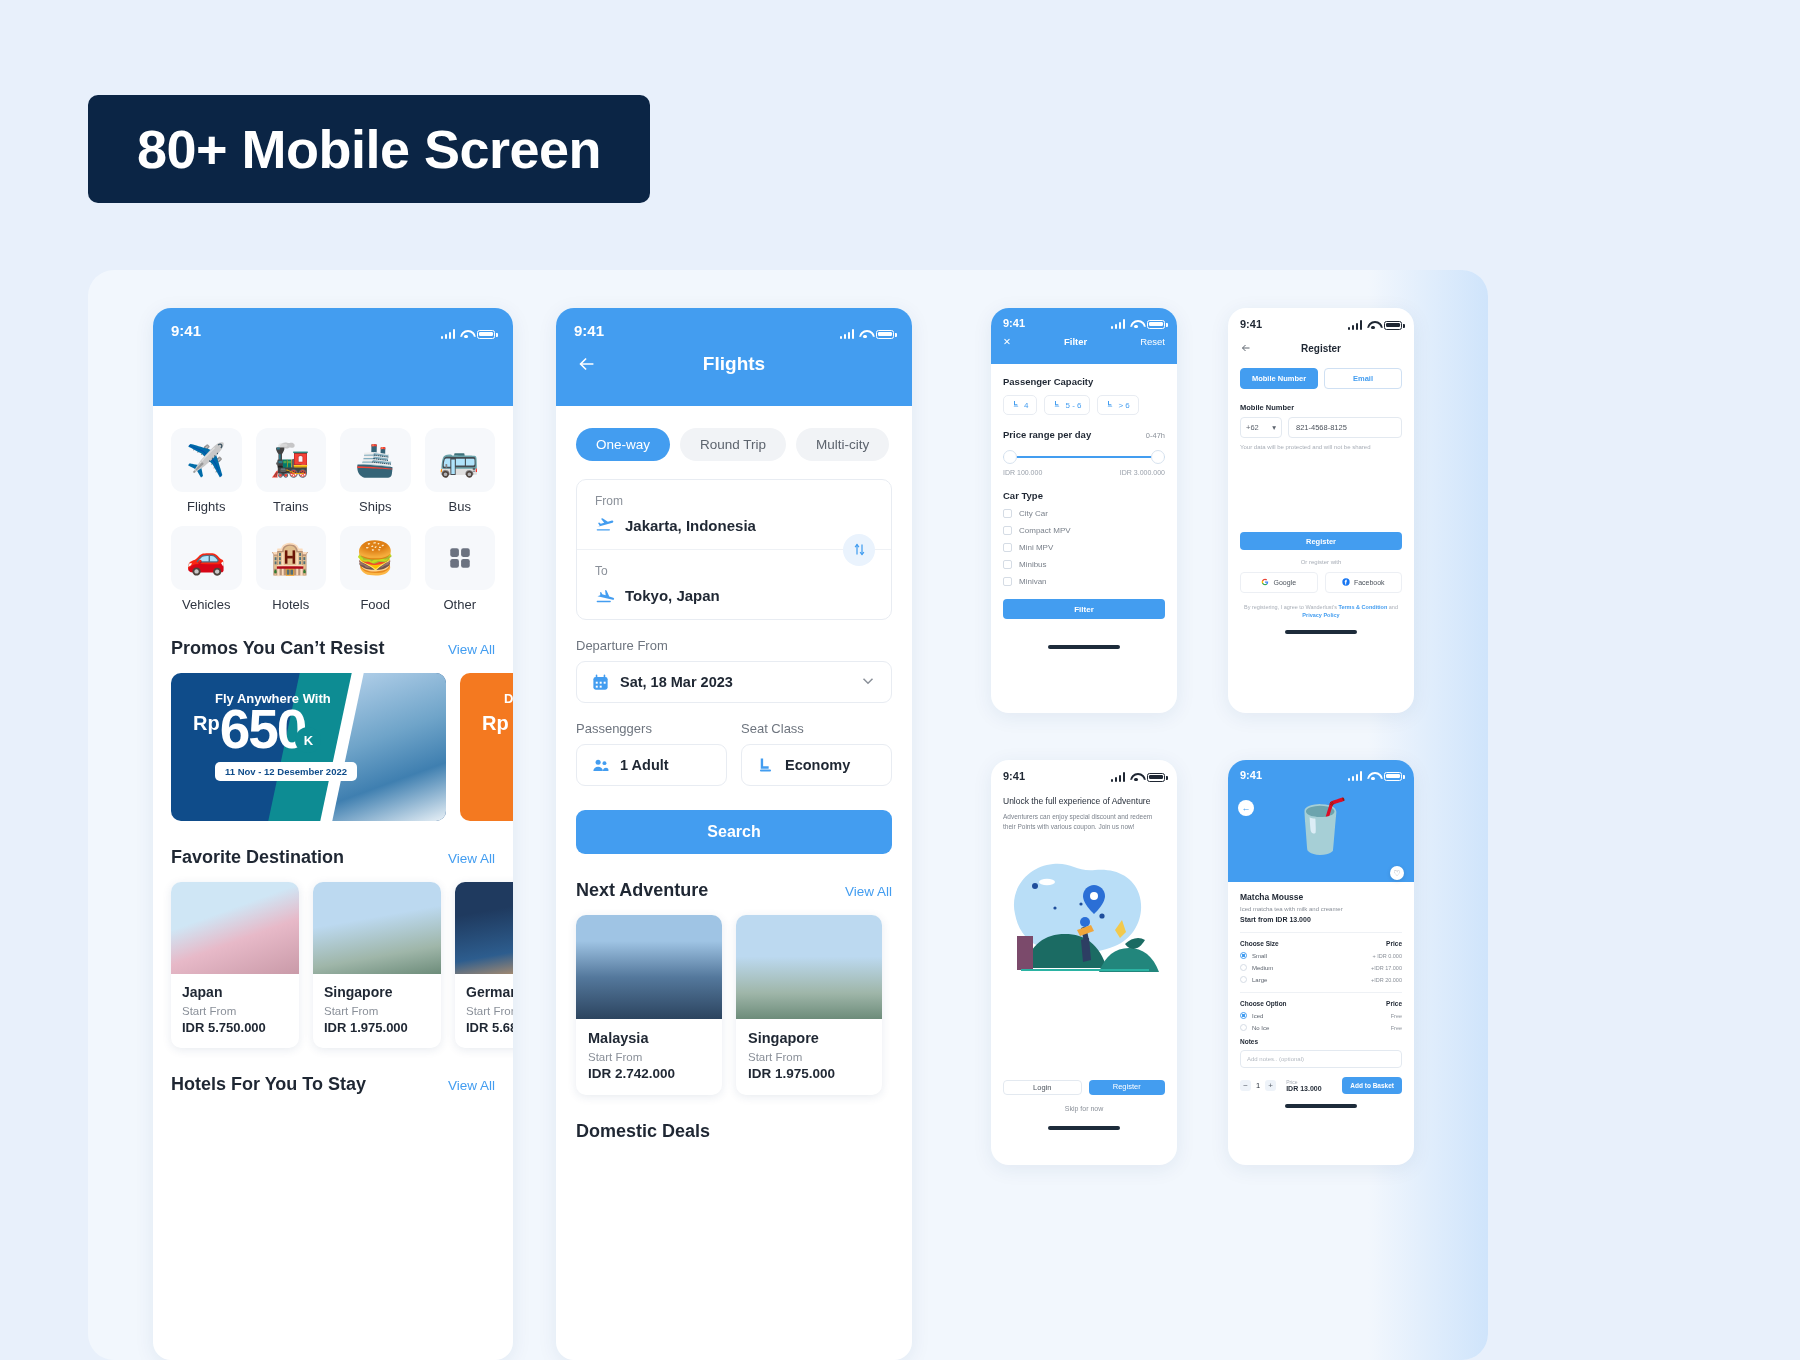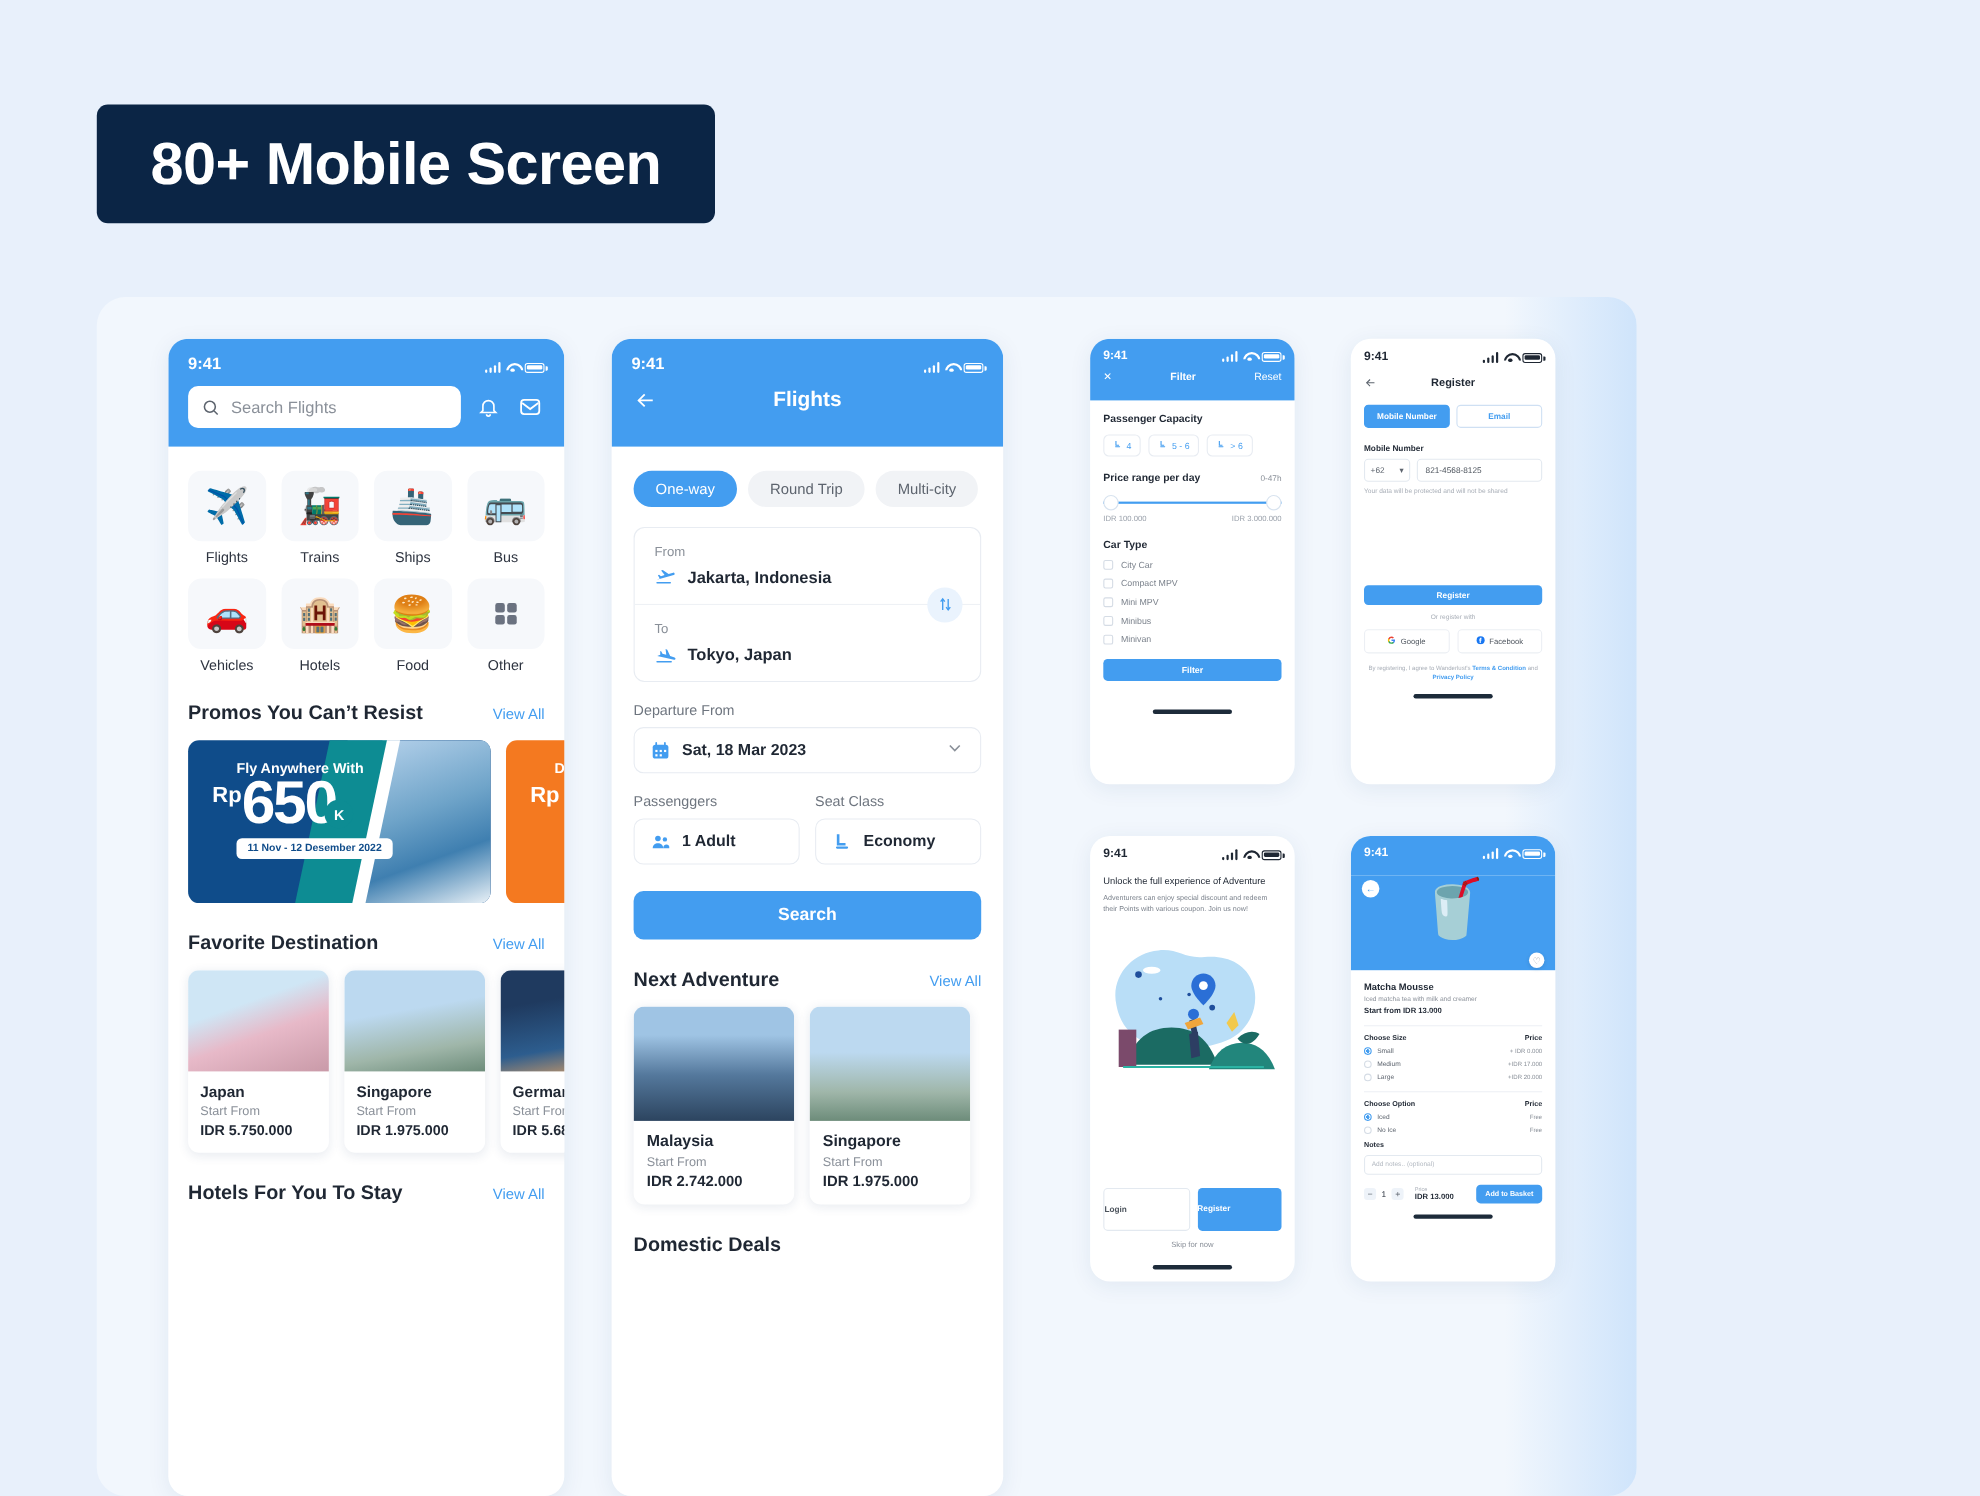--- a/index.html
+++ b/index.html
@@ -231,21 +231,21 @@
 
   
   #phone-onboard { left: 903px; top: 490px; width: 186px; height: 405px; }
   .p5-top { padding: 10px 12px 0; }
   .p5-top .statusbar { font-size: 11px; padding:0; color:#1f2733; }
   .p5-body { padding: 14px 12px 0; }
   .p5-h { font-size: 8.5px; font-weight:normal; color:#1f2733; }
   .p5-p { font-size: 6.5px; color:#7b828c; margin-top: 6px; line-height:1.55; }
   .p5-illus { margin-top: 12px; height: 140px; position:relative; }
   .p5-actions { display:flex; gap: 7px; margin-top: 96px; }
-  .p5-actions div { flex:1; text-align:left; padding: 14px 0; border-radius: 4px; font-size: 7.5px; font-weight:bold; }
+  .p5-actions div { flex:1; text-align:center; padding: 2px 0; border-radius: 4px; font-size: 7.5px; font-weight:normal; }
   .p5-login { border:1px solid #e3e9f0; color:#4c535c; }
   .p5-reg { background:#439df0; color:#fff; }
   .p5-skip { text-align:center; font-size: 7px; color:#8a9099; margin-top: 10px; }
 
   
   #phone-product { left: 1140px; top: 490px; width: 186px; height: 405px; }
   .p6-header { background:#439df0; color:#fff; padding-top: 9px; height: 36px; }
   .p6-header .statusbar { font-size: 11px; padding: 0 12px; }
   .p6-hero { height: 86px; background:#439df0; position:relative; }
   .p6-back { position:absolute; left:10px; top:4px; width:16px; height:16px; border-radius:50%; background:#fff; color:#439df0; font-size:9px; display:flex; align-items:center; justify-content:center;}
@@ -293,41 +293,20 @@
               <i></i>
               <i></i>
               <i></i>
             </span>
           <span class="wifi"></span>
           <span class="batt">
               <i></i>
             </span>
         </span>
       </div>
-      <div class="p1-searchrow">
-        <div class="p1-search">
-          <svg width="17" height="17" viewBox="0 0 24 24" fill="none" stroke="#5d646e" stroke-width="2">
-            <circle cx="11" cy="11" r="7"></circle>
-              <line x1="16.5" y1="16.5" x2="21" y2="21"></line>
-          </svg>
-          <span class="ph">Search Flights</span>
-        </div>
-        <div class="icon-btn">
-          <svg width="20" height="20" viewBox="0 0 24 24" fill="none" stroke="#fff" stroke-width="1.8">
-            <path d="M18 16v-5a6 6 0 1 0-12 0v5l-2 2h16z"></path>
-              <path d="M10 20a2 2 0 0 0 4 0"></path>
-          </svg>
-        </div>
-        <div class="icon-btn">
-          <svg width="22" height="22" viewBox="0 0 24 24" fill="none" stroke="#fff" stroke-width="1.8">
-            <rect x="3" y="5" width="18" height="14" rx="3"></rect>
-              <path d="M4 8l8 6 8-6"></path>
-          </svg>
-        </div>
-      </div>
     </div>
 
     <div class="p1-body">
       <div class="cat-grid">
         <div class="cat">
           <div class="cat-tile">✈️</div>
           <div class="cat-label">Flights</div>
         </div>
         <div class="cat">
           <div class="cat-tile">🚂</div>

